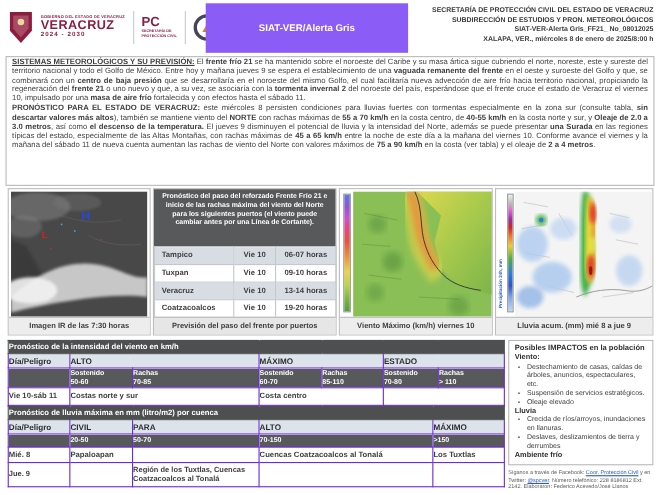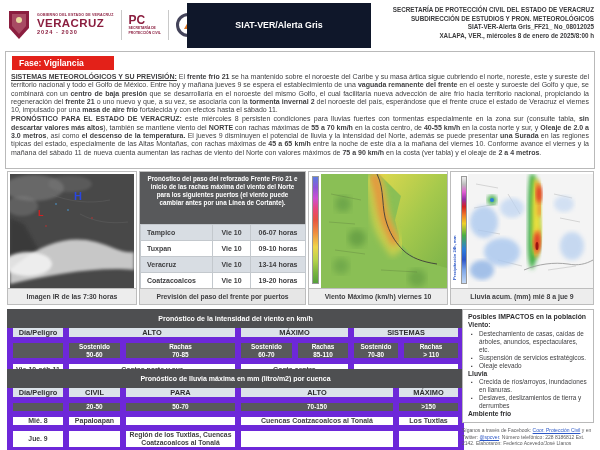--- a/index.html
+++ b/index.html
@@ -16,21 +16,21 @@
   .gov-name { font-size:11.5px; font-weight:bold; letter-spacing:.4px; }
   .gov-years { font-size:5.6px; font-weight:bold; letter-spacing:1px; margin-top:1px; }
   .vdiv { width:1px; height:30px; background:#c9c9c9; }
   .pc-abbr { font-size:12px; font-weight:bold; color:#8b1e3f; line-height:11px;}
   .pc-sub { font-size:3.4px; color:#8b1e3f; font-weight:bold; line-height:4.4px; }
   .emblem { width:24px; height:24px; border-radius:50%; border:3px solid #44445a; background:#fff;
             display:flex; align-items:center; justify-content:center; }
   .emblem-tri { width:0; height:0; border-left:4px solid transparent; border-right:4px solid transparent;
                 border-bottom:7px solid #e07b28; }
   .emblem-text { font-size:3.8px; font-weight:bold; color:#8b1e3f; line-height:5px; }
-  #title-box { position:absolute; left:187px; top:3px; width:184px; height:45px; background:#0f172a;
+  #title-box { position:absolute; left:187px; top:3px; width:184px; height:45px; background:#8b5cf6;
     color:#fff; font-weight:bold; font-size:8.8px; line-height:12.5px; text-align:center;
     display:flex; flex-direction:column; justify-content:center; }
   #agency { position:absolute; right:6px; top:6px; width:228px; text-align:right;
     font-size:6.3px; font-weight:bold; line-height:8.6px; color:#3a3a3c; }
 
   
   #text-frame { position:absolute; left:5px; top:51px; width:590px; height:118px;
     border:1px solid #b9b9b9; padding:0 5px; background:#fff; }
   #phase-box { display:inline-block; margin:3px 0 2px 1px; background:#e32119; color:#fff;
     font-weight:bold; font-size:8.6px; padding:2px 30px 2px 7px; }
@@ -64,21 +64,21 @@
   #wind-cb { left:3px; top:4px; width:7px; height:108px;
     background:linear-gradient(to bottom,#5b7be0 0%,#8f55d8 10%,#cc4fd4 20%,#e8467c 30%,#e85340 40%,#ef8a3e 52%,#eed54a 66%,#b9d44a 78%,#7ab43f 90%,#55a03a 100%); }
   #rain-cb { left:10px; top:4px; width:6px; height:108px;
     background:linear-gradient(to bottom,#efefef 0%,#bdbdbd 7%,#e25ed2 14%,#972fa8 21%,#d42222 28%,#ef7d28 36%,#eed028 44%,#4aae43 55%,#2b7ddb 68%,#2c55c8 78%,#7ea6e8 88%,#c3d8f4 100%); }
   #rain-cb-label { position:absolute; left:1px; top:8px; height:100px; width:8px;
     writing-mode:vertical-rl; transform:rotate(180deg); font-size:4.2px; font-weight:bold;
     color:#2a56c6; white-space:nowrap; }
 
   
   .dtable { position:absolute; border-collapse:collapse; table-layout:fixed; width:451px; left:7px; }
-  .dtable td { border:6px solid #6d28d9; overflow:hidden; text-align:center; vertical-align:middle; }
+  .dtable td { border:1px solid #6d28d9; overflow:hidden; text-align:left; vertical-align:middle; }
   .tbar td { background:#4e4f51; color:#fff; font-weight:bold; font-size:7px; height:12px; border-color:#4e4f51; }
   .lhead td { background:#dce3ea; color:#2e2e30; font-weight:bold; font-size:7.4px; height:13px; }
   .dhead td { background:#58595b; color:#fff; font-weight:bold; font-size:6.4px; line-height:7.6px; }
   .drow td { background:#fff; font-weight:bold; font-size:7px; color:#3e3e40; }
   #wind-table { top:309px; }
   #wind-table .dhead td { height:18px; }
   #wind-table .drow td { height:16px; }
   #rain-table { top:369px; }
   #rain-table .dhead td { height:12px; }
   #rain-table .drow td { height:14px; }
@@ -136,21 +136,20 @@
   </div>
 
   <div id="agency">
     <div>SECRETARÍA DE PROTECCIÓN CIVIL DEL ESTADO DE VERACRUZ</div>
     <div>SUBDIRECCIÓN DE ESTUDIOS Y PRON. METEOROLÓGICOS</div>
     <div>SIAT-VER-Alerta Gris_FF21_ No_08012025</div>
     <div>XALAPA, VER., miércoles 8 de enero de 2025/8:00 h</div>
   </div>
 
   <div id="text-frame">
-    <div id="phase-box">Fase: Vigilancia</div>
     <div class="para"><b><u>SISTEMAS METEOROLÓGICOS Y SU PREVISIÓN:</u></b> El <b>frente frío 21</b> se ha mantenido sobre el noroeste del Caribe y su masa ártica sigue cubriendo el norte, noreste, este y sureste del territorio nacional y todo el Golfo de México. Entre hoy y mañana jueves 9 se espera el establecimiento de una <b>vaguada remanente del frente</b> en el oeste y suroeste del Golfo y que, se combinará con un <b>centro de baja presión</b> que se desarrollaría en el noroeste del mismo Golfo, el cual facilitaría nueva advección de aire frío hacia territorio nacional, propiciando la regeneración del <b>frente 21</b> o uno nuevo y que, a su vez, se asociaría con la <b>tormenta invernal 2</b> del noroeste del país, esperándose que el frente cruce el estado de Veracruz el viernes 10, impulsado por una <b>masa de aire frío</b> fortalecida y con efectos hasta el sábado 11.</div>
     <div class="para"><b>PRONÓSTICO PARA EL ESTADO DE VERACRUZ:</b> este miércoles 8 persisten condiciones para lluvias fuertes con tormentas especialmente en la zona sur (consulte tabla, <b>sin descartar valores más altos</b>), también se mantiene viento del <b>NORTE</b> con rachas máximas de <b>55 a 70 km/h</b> en la costa centro, de <b>40-55 km/h</b> en la costa norte y sur, y <b>Oleaje de 2.0 a 3.0 metros</b>, así como <b>el descenso de la temperatura.</b> El jueves 9 disminuyen el potencial de lluvia y la intensidad del Norte, además se puede presentar <b>una Surada</b> en las regiones típicas del estado, especialmente de las Altas Montañas, con rachas máximas de <b>45 a 65 km/h</b> entre la noche de este día a la mañana del viernes 10. Conforme avance el viernes y la mañana del sábado 11 de nueva cuenta aumentan las rachas de viento del Norte con valores máximos de <b>75 a 90 km/h</b> en la costa (ver tabla) y el oleaje de <b>2 a 4 metros</b>.</div>
   </div>
 
   <div class="panel" id="sat-panel">
     <svg class="mapimg" style="left:2px;top:2px;" width="124" height="114" viewBox="0 0 124 114">
       <defs>
           <filter id="sb">
             <feGaussianBlur stdDeviation="1.6"></feGaussianBlur>
           </filter>
@@ -275,21 +274,21 @@
         <col style="width:60px">
     </colgroup>
     <tbody>
         <tr class="tbar">
       <td colspan="7">Pronóstico de la intensidad del viento en km/h</td>
     </tr>
     <tr class="lhead">
       <td>Día/Peligro</td>
       <td colspan="2">ALTO</td>
       <td colspan="2">MÁXIMO</td>
-      <td colspan="2">SISTEMAS</td>
+      <td colspan="2">ESTADO</td>
     </tr>
     <tr class="dhead">
       <td></td>
       <td>
             <div>Sostenido</div>
             <div>50-60</div>
           </td>
       <td>
             <div>Rachas</div>
             <div>70-85</div>

